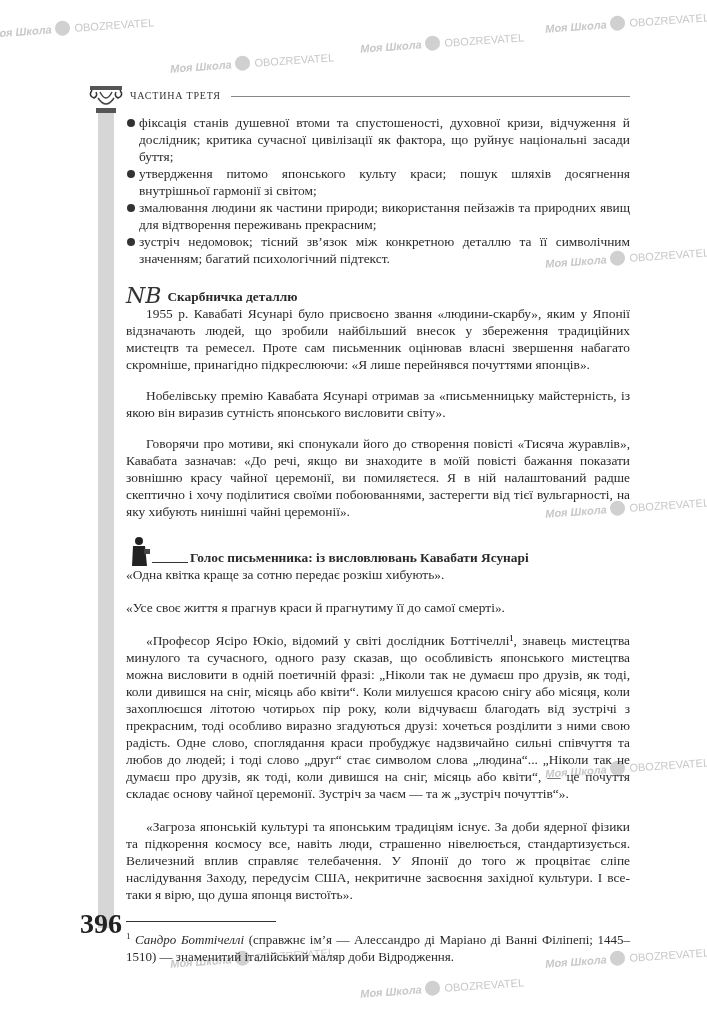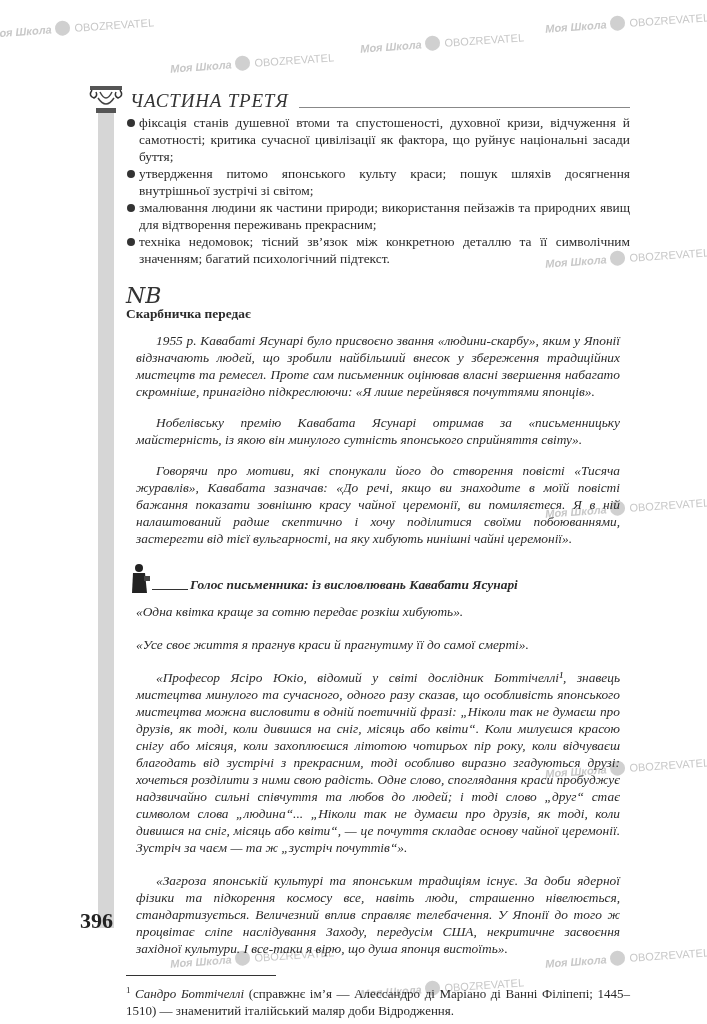--- a/index.html
+++ b/index.html
@@ -1,41 +1,41 @@
 <!DOCTYPE html>
 <html><head>
 <meta charset="utf-8">
 <style>
   html,body{margin:0;padding:0;}
   body{width:707px;height:1024px;background:#ffffff;position:relative;overflow:hidden;
        font-family:"Liberation Serif","DejaVu Serif",serif;color:#2a2a2a;}
   .column{position:absolute;left:98px;top:112px;width:16px;height:816px;background:#d6d6d6;}
   .capital{position:absolute;left:86px;top:84px;width:40px;height:30px;}
   .header{position:absolute;left:130px;top:90px;width:500px;display:flex;align-items:flex-end;}
-  .header-title{font-style:italic;font-size:19px;letter-spacing:0.8px;color:#333;white-space:nowrap;}
+  .header-title{font-size:10px;letter-spacing:0.8px;color:#333;white-space:nowrap;}
   .header-rule{flex:1;border-bottom:1px solid #888;margin-left:10px;margin-bottom:4px;}
   .content{position:absolute;left:126px;top:114px;width:504px;font-size:13.4px;line-height:17px;}
   .bullets{margin:0;padding:0;list-style:none;}
   .bullets li{position:relative;padding-left:13px;text-align:justify;}
   .bullets li .dot{position:absolute;left:1px;top:5px;width:8px;height:8px;border-radius:50%;background:#333;}
   .nb-block{margin-top:20px;}
-  .nb-head{display:flex;align-items:flex-start;flex-direction:column;}
+  .nb-head{display:flex;align-items:flex-end;}
   .nb-logo{font-style:italic;font-size:22px;line-height:18px;font-family:"DejaVu Serif",serif;margin-right:6px;color:#333;}
   .nb-title{font-weight:bold;font-size:13.4px;}
-  p{margin:10px;text-align:justify;text-indent:20px;font-style:italic;}
+  p{margin:0;text-align:justify;text-indent:20px;}
   .gap{margin-top:14px;}
   .voice-head{display:flex;align-items:flex-end;margin-top:16px;}
   .writer-icon{width:22px;height:30px;position:relative;margin-left:4px;}
   .voice-line{width:36px;border-bottom:1px solid #333;margin-bottom:3px;}
-  .voice-title{font-weight:bold;font-size:13.4px;margin-left:2px;font-style:italic;}
+  .voice-title{font-weight:bold;font-size:13.4px;margin-left:2px;}
   .fn-rule{width:150px;border-top:1px solid #333;margin-top:18px;margin-bottom:6px;}
   .footnote{font-size:13px;line-height:17px;text-align:justify;}
   .footnote em{font-style:italic;}
   sup{font-size:9px;}
-  .page-num{position:absolute;left:80px;top:908px;font-size:22px;font-weight:bold;color:#222;}
+  .page-num{position:absolute;left:80px;top:908px;font-size:28px;font-weight:bold;color:#222;}
   .wm{position:absolute;font-family:"Liberation Sans",sans-serif;color:#c8c8c8;font-size:11px;white-space:nowrap;transform:rotate(-4deg);display:flex;align-items:center;gap:4px;pointer-events:none;}
   .wm i{font-style:italic;font-weight:bold;}
   .wm .c{display:inline-block;width:15px;height:15px;border-radius:50%;background:#d0d0d0;}
 </style>
 </head>
 <body>
 
 <div>
   <div class="wm" style="left:-10px;top:20px">
       <i>Моя Школа</i>
@@ -97,33 +97,33 @@
   <rect x="10" y="24" width="20" height="5" fill="#555"></rect>
 </svg>
 
 <div class="header">
   <span class="header-title">ЧАСТИНА ТРЕТЯ</span>
   <span class="header-rule"></span>
 </div>
 
 <div class="content">
   <ul class="bullets">
-    <li><span class="dot"></span><span>фіксація станів душевної втоми та спустошеності, духовної кризи, відчуження й самотності; критика сучасної цивілізації як фактора, що руйнує національні засади буття;</span></li>
-    <li><span class="dot"></span><span>утвердження питомо японського культу краси; пошук шляхів досягнення внутрішньої зустрічі зі світом;</span></li>
+    <li><span class="dot"></span><span>фіксація станів душевної втоми та спустошеності, духовної кризи, відчуження й дослідник; критика сучасної цивілізації як фактора, що руйнує національні засади буття;</span></li>
+    <li><span class="dot"></span><span>утвердження питомо японського культу краси; пошук шляхів досягнення внутрішньої гармонії зі світом;</span></li>
     <li><span class="dot"></span><span>змалювання людини як частини природи; використання пейзажів та природних явищ для відтворення переживань прекрасним;</span></li>
-    <li><span class="dot"></span><span>техніка недомовок; тісний зв’язок між конкретною деталлю та її символічним значенням; багатий психологічний підтекст.</span></li>
+    <li><span class="dot"></span><span>зустріч недомовок; тісний зв’язок між конкретною деталлю та її символічним значенням; багатий психологічний підтекст.</span></li>
   </ul>
 
   <div class="nb-block">
     <div class="nb-head">
       <span class="nb-logo">NB</span>
-      <span class="nb-title">Скарбничка передає</span>
+      <span class="nb-title">Скарбничка деталлю</span>
     </div>
     <p>1955 р. Кавабаті Ясунарі було присвоєно звання «людини-скарбу», яким у Японії відзначають людей, що зробили найбільший внесок у збереження традиційних мистецтв та ремесел. Проте сам письменник оцінював власні звершення набагато скромніше, принагідно підкреслюючи: «Я лише перейнявся почуттями японців».</p>
-    <p class="gap">Нобелівську премію Кавабата Ясунарі отримав за «письменницьку майстерність, із якою він минулого сутність японського сприйняття світу».</p>
+    <p class="gap">Нобелівську премію Кавабата Ясунарі отримав за «письменницьку майстерність, із якою він виразив сутність японського висловити світу».</p>
     <p class="gap">Говорячи про мотиви, які спонукали його до створення повісті «Тисяча журавлів», Кавабата зазначав: «До речі, якщо ви знаходите в моїй повісті бажання показати зовнішню красу чайної церемонії, ви помиляєтеся. Я в ній налаштований радше скептично і хочу поділитися своїми побоюваннями, застерегти від тієї вульгарності, на яку хибують нинішні чайні церемонії».</p>
   </div>
 
   <div>
     <div class="voice-head">
       <svg class="writer-icon" viewBox="0 0 22 30">
         <circle cx="9" cy="5" r="4" fill="#222"></circle>
         <path d="M3 10 L15 10 L17 30 L2 30 Z" fill="#222"></path>
         <rect x="14" y="13" width="6" height="5" fill="#444"></rect>
       </svg>

